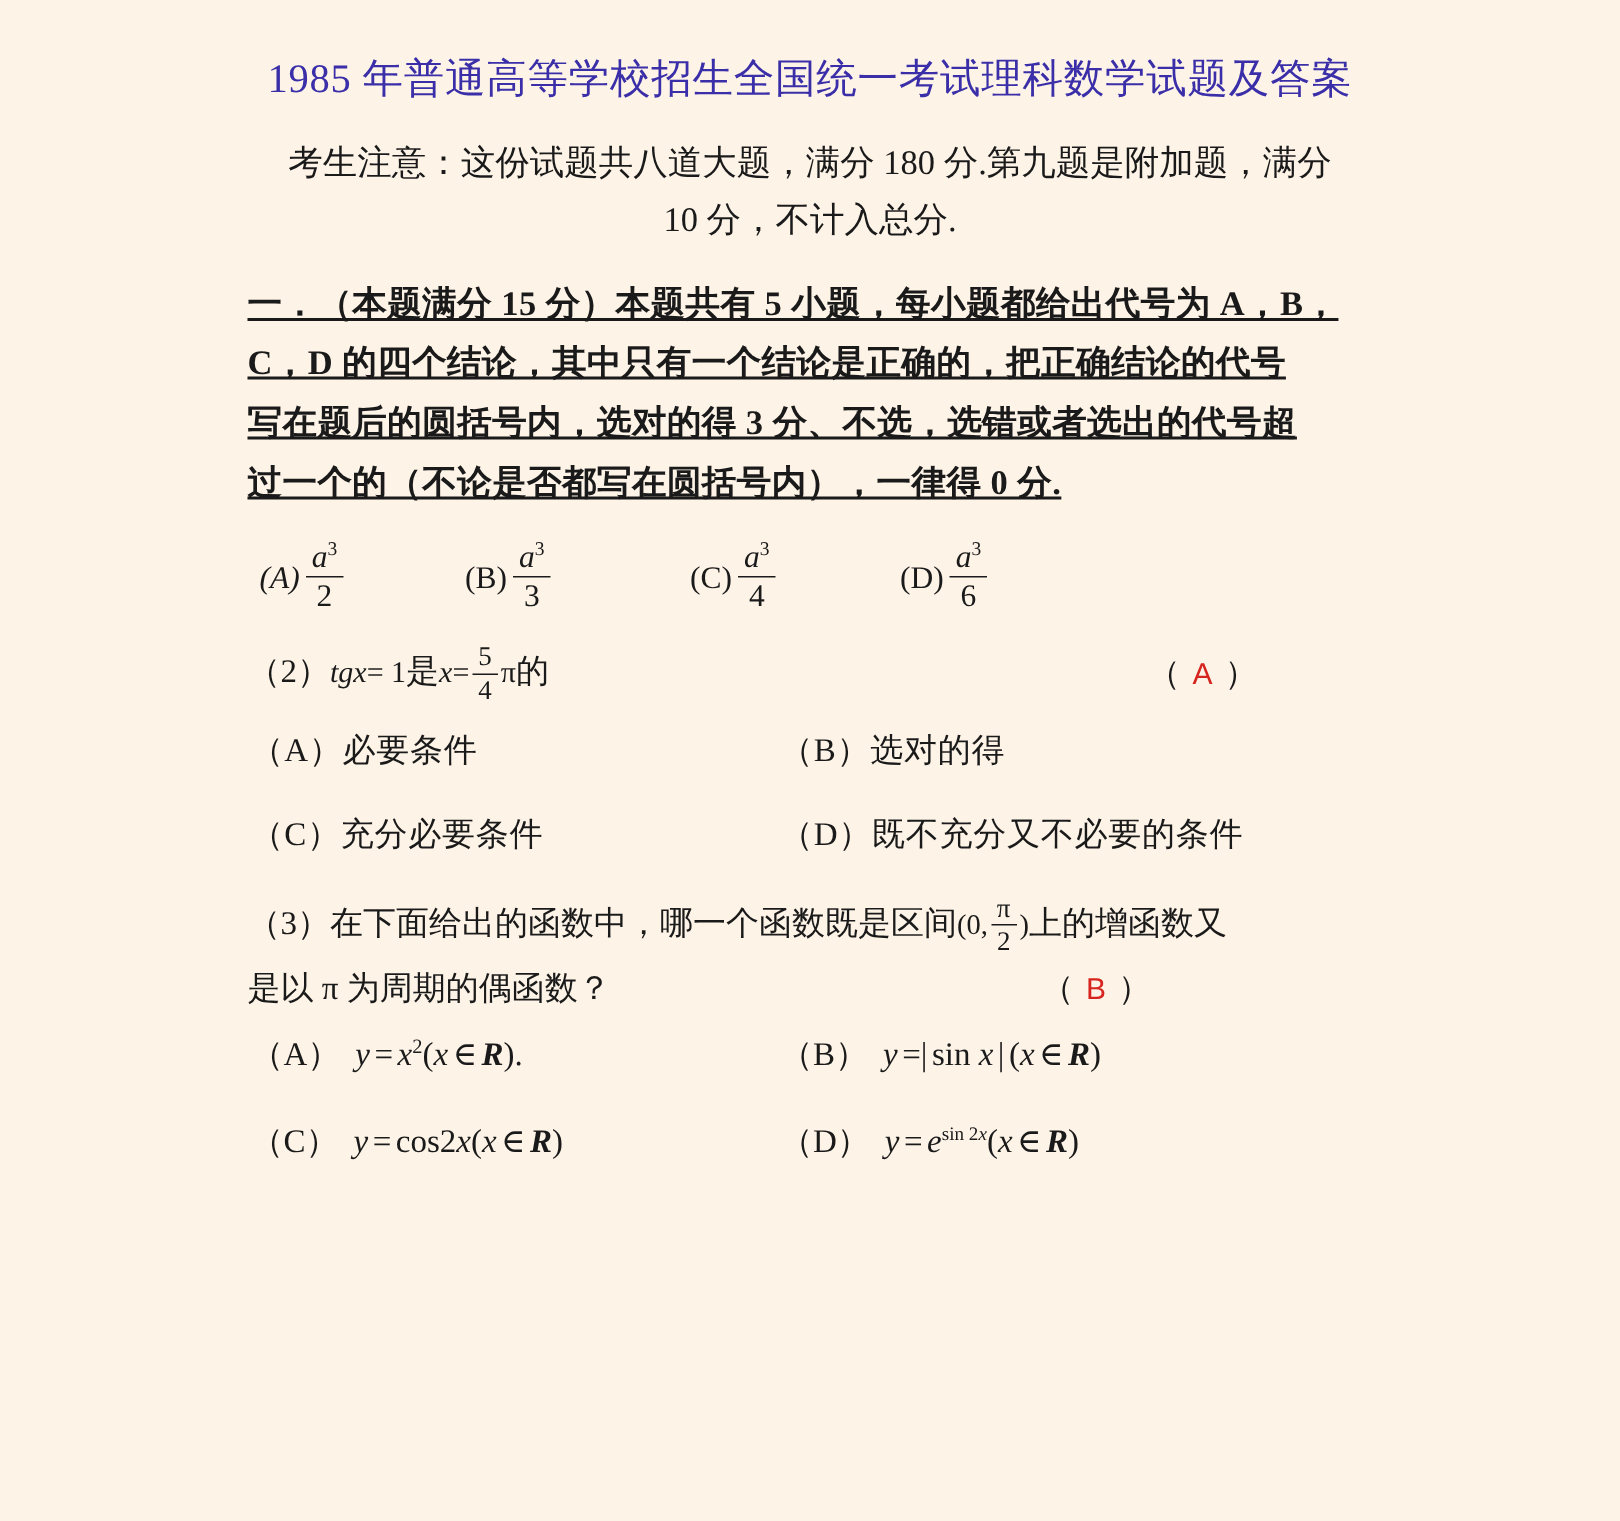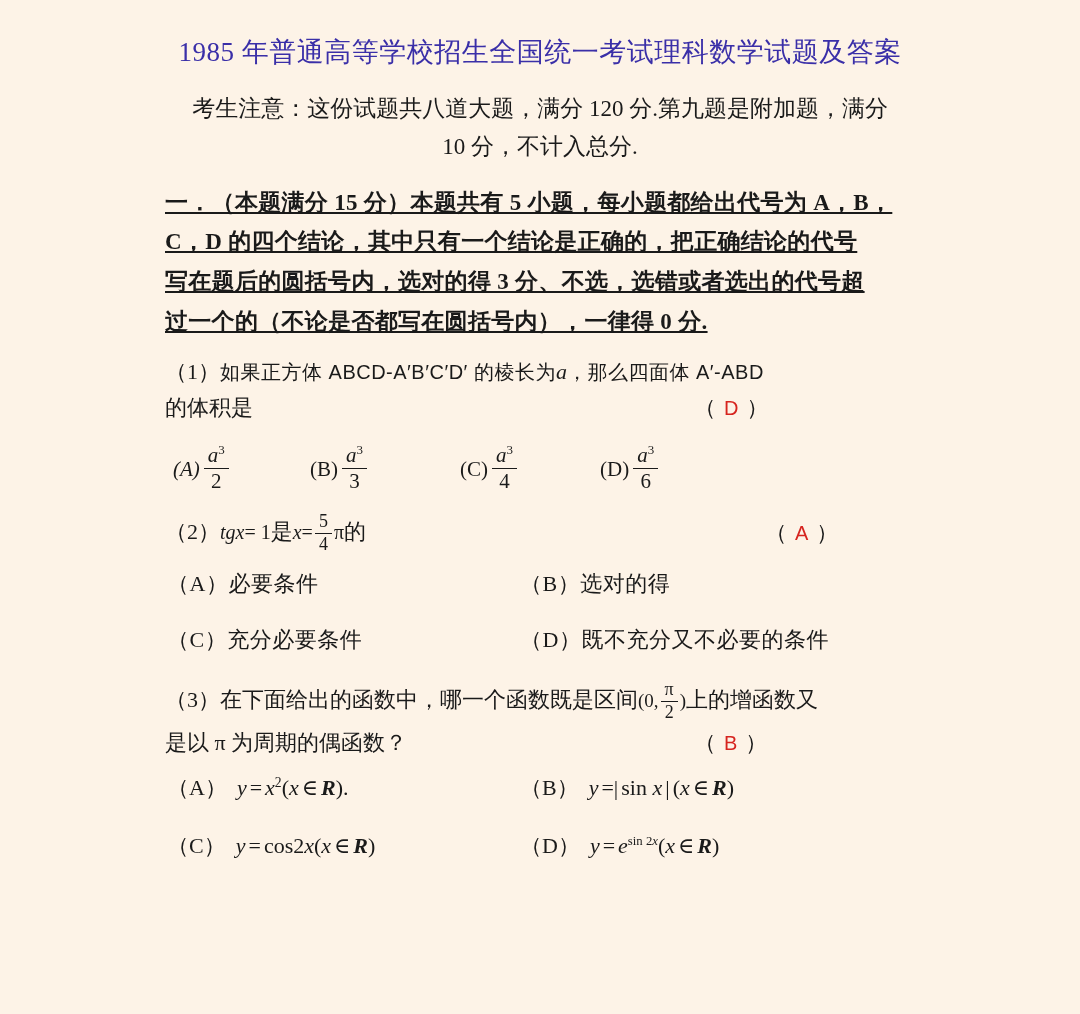--- a/index.html
+++ b/index.html
@@ -141,40 +141,31 @@
   .pi-sym { font-style: normal; }
 </style>
 </head>
 <body>
 
 <div class="page">
 
   <h1 class="doc-title">1985 年普通高等学校招生全国统一考试理科数学试题及答案</h1>
 
   <div class="notice">
-    <span class="line1">考生注意：这份试题共八道大题，满分 120 分.第九题是附加题，满分</span>
+    <span class="line1">考生注意：这份试题共八道大题，满分 180 分.第九题是附加题，满分</span>
     <span class="line2">10 分，不计入总分.</span>
   </div>
 
   <div class="instructions">
     <span class="ln">一．（本题满分 15 分）本题共有 5 小题，每小题都给出代号为 A，B，</span>
     <span class="ln">C，D 的四个结论，其中只有一个结论是正确的，把正确结论的代号</span>
     <span class="ln">写在题后的圆括号内，选对的得 3 分、不选，选错或者选出的代号超</span>
     <span class="ln">过一个的（不论是否都写在圆括号内），一律得 0 分.</span>
   </div>
 
-  <div class="question">
-    <span class="q-line">
-      <span>（1）</span><span class="mono-label">如果正方体 ABCD-A′B′C′D′ 的棱长为</span><span class="mi">a</span><span class="mono-label">，那么四面体 A′-ABD</span>
-    </span>
-    <span class="q-line">
-      <span>的体积是</span>
-      <span class="ans" style="left:529px;"><span>（</span><span class="letter">D</span><span>）</span></span>
-    </span>
-  </div>
 
   <div class="opts" style="height:60px;margin-top:20px;">
     <span class="opt" style="left:8px;">
       <span class="opt-tag">(A)</span>
       <span class="frac">
         <span class="num"><span class="mi">a</span><sup class="exp">3</sup></span>
         <span class="den">2</span>
       </span>
     </span>
     <span class="opt" style="left:145px;">

